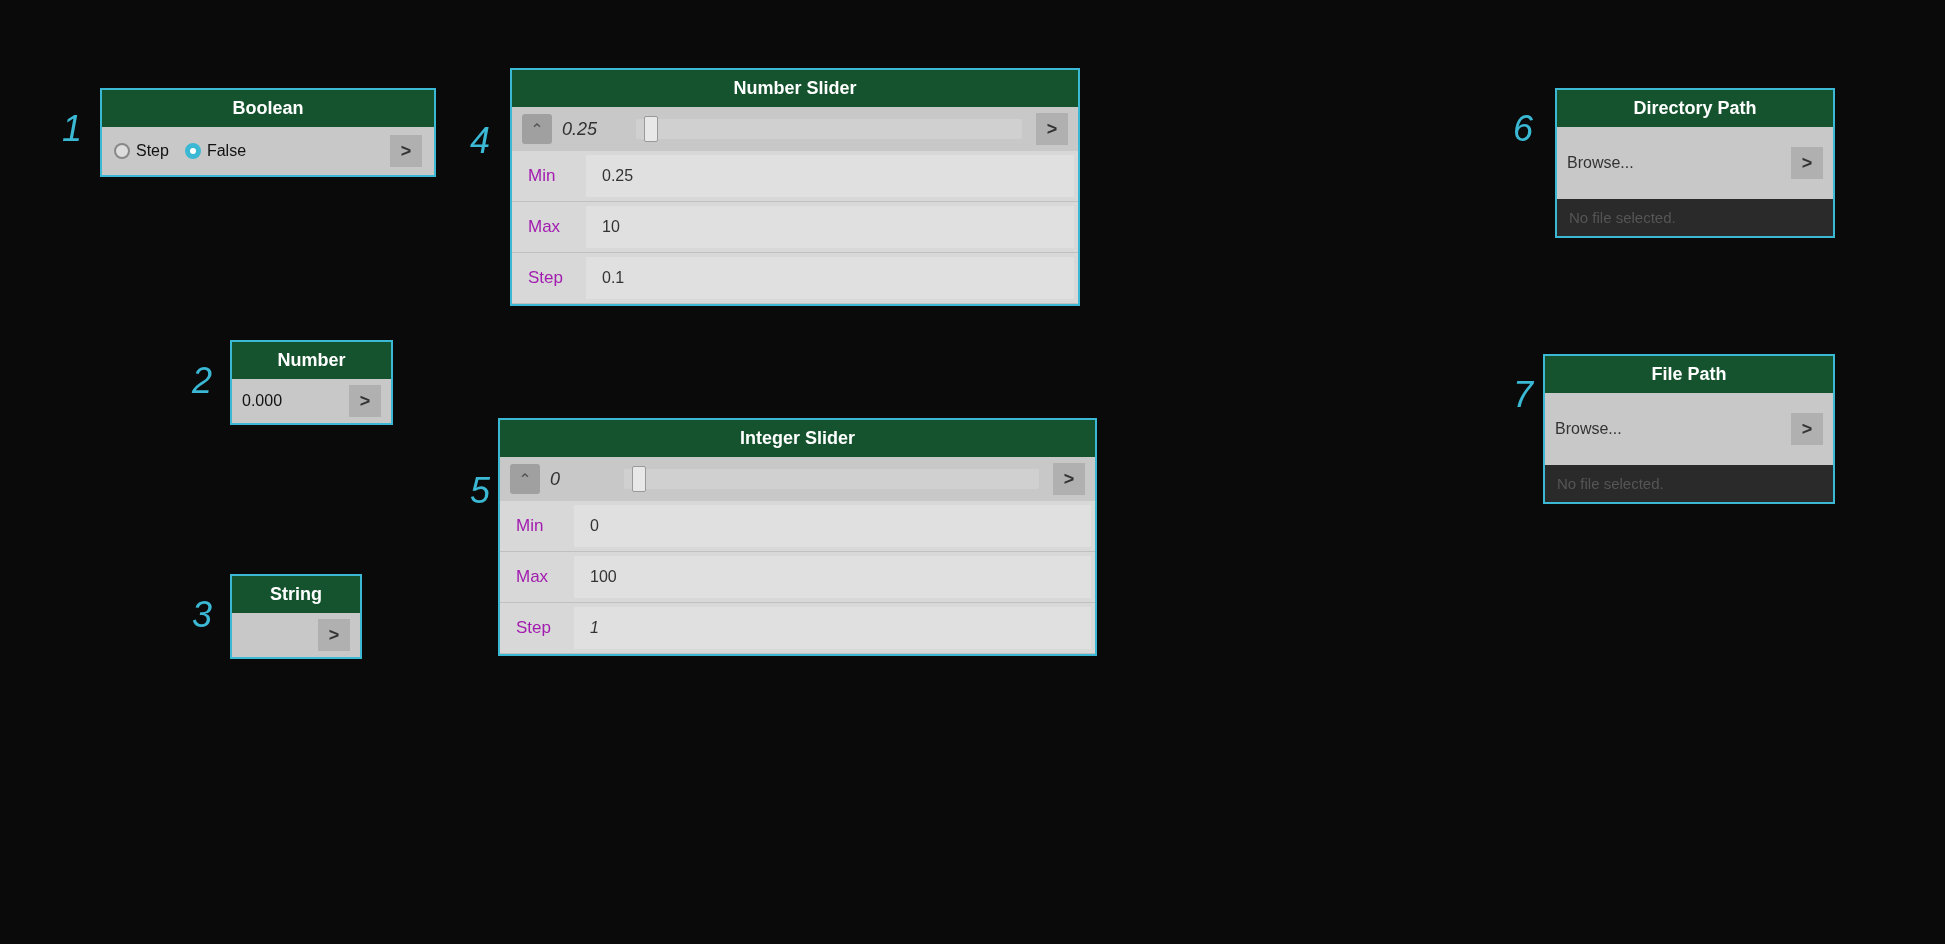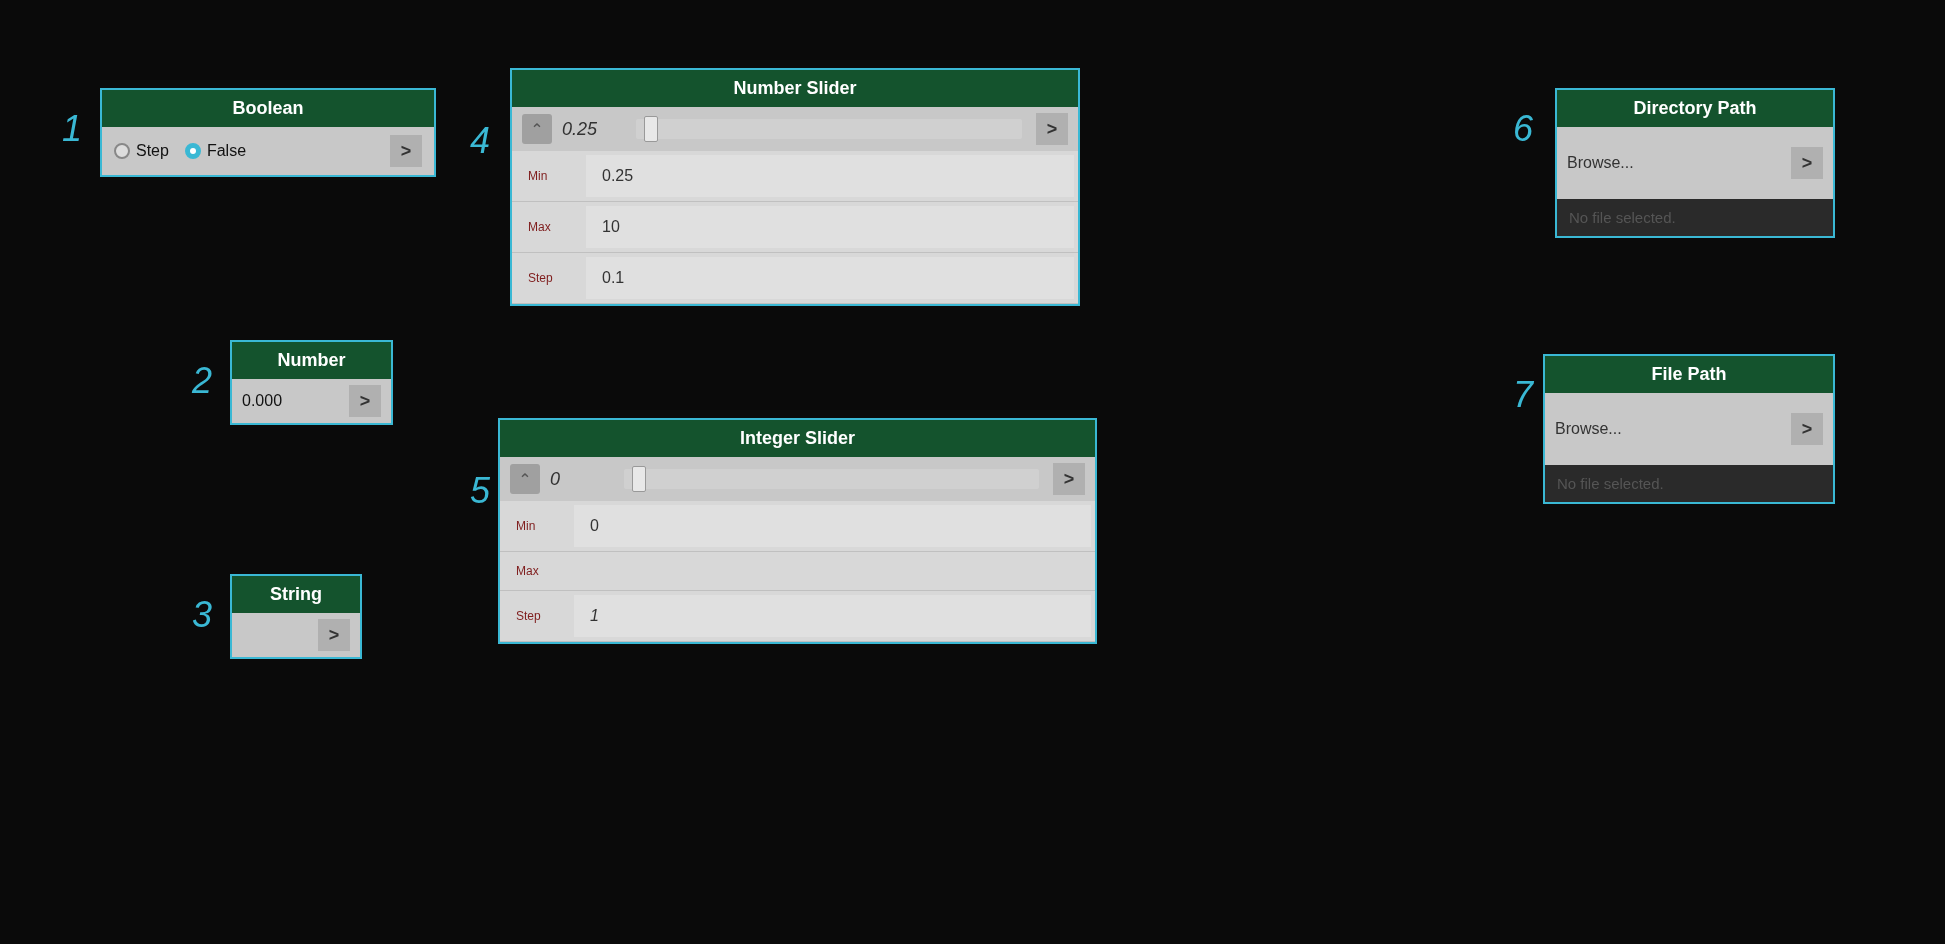--- a/index.html
+++ b/index.html
@@ -200,22 +200,22 @@
     }
 
     .param-row {
       display: flex;
       align-items: center;
       border-bottom: 1px solid #c0c0c0;
       padding: 0;
     }
 
     .param-label {
-      color: #7f1d1d;
-      font-size: 12px;
+      color: #a21caf;
+      font-size: 17px;
       padding: 12px 16px;
       min-width: 70px;
     }
 
     .param-value {
       color: #333;
       font-size: 16px;
       padding: 12px 16px;
       flex: 1;
       background: #e0e0e0;
@@ -340,20 +340,21 @@
     </div>
     <button class="arrow-btn">&gt;</button>
   </div>
   <div class="slider-params">
     <div class="param-row">
       <span class="param-label">Min</span>
       <span class="param-value">0</span>
     </div>
     <div class="param-row">
       <span class="param-label">Max</span>
+      <span class="param-value">100</span>
     </div>
     <div class="param-row">
       <span class="param-label">Step</span>
       <span class="param-value" style="font-style: italic;">1</span>
     </div>
   </div>
 </div>
 
 <div class="widget dirpath-widget">
   <div class="widget-header">Directory Path</div>

